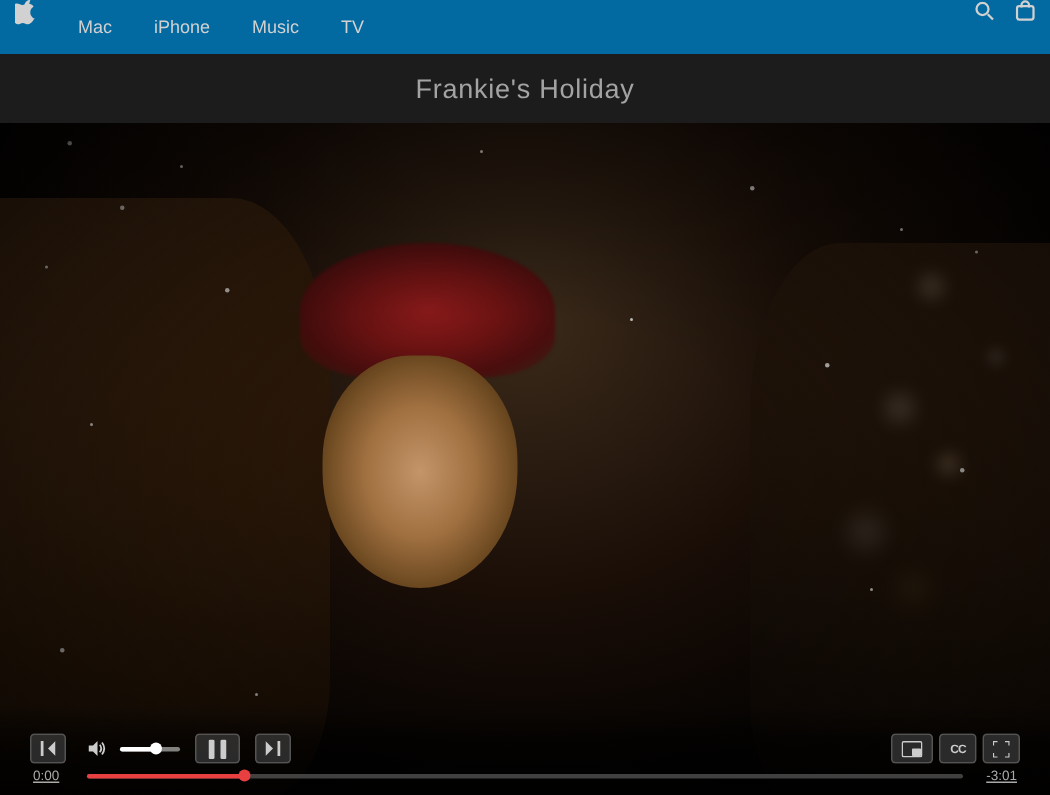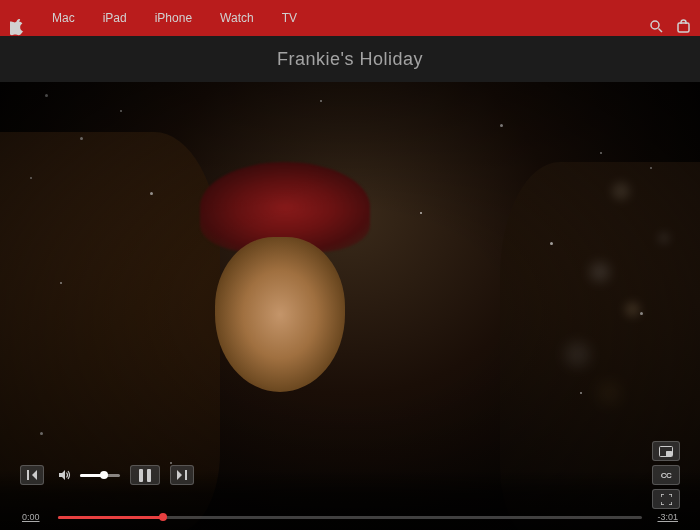--- a/index.html
+++ b/index.html
@@ -9,23 +9,23 @@
       height: 530px;
       background: #000;
       font-family: -apple-system, 'Helvetica Neue', Helvetica, Arial, sans-serif;
       overflow: hidden;
     }
 
     
     nav {
       width: 700px;
       height: 36px;
-      background: #b91c1c;
-      display: flex;
-      align-items: flex-end;
+      background: #0369a1;
+      display: flex;
+      align-items: flex-start;
       padding: 0 10px;
       position: relative;
       z-index: 10;
     }
 
     .nav-logo {
       width: 14px;
       height: 17px;
       margin-right: 14px;
       flex-shrink: 0;
@@ -280,37 +280,35 @@
       transform: translate(-50%, -50%);
       width: 8px;
       height: 8px;
       background: #e84040;
       border-radius: 50%;
     }
 
     .right-controls {
       display: flex;
       gap: 4px;
-      flex-direction: column;
     }
   </style>
 </head>
 <body>
 
 <nav>
 
   <svg class="nav-logo" viewBox="0 0 14 17" fill="#d1d1d1" xmlns="http://www.w3.org/2000/svg">
     <path d="M13.1 11.9c-.3.7-.6 1.3-1.1 1.9-.6.8-1.1 1.3-1.5 1.6-.6.5-1.2.8-1.9.8-.5 0-1.1-.1-1.7-.4-.6-.3-1.2-.4-1.7-.4s-1.1.1-1.7.4c-.6.3-1.1.4-1.5.4-.7 0-1.3-.3-1.9-.8-.5-.3-1-.9-1.6-1.7-.5-.8-1-1.7-1.3-2.8-.4-1.1-.5-2.2-.5-3.2 0-1.2.3-2.2.8-3.1.4-.7.9-1.2 1.6-1.6.7-.4 1.4-.6 2.1-.6.5 0 1.2.2 2 .5.8.3 1.3.5 1.5.5.2 0 .8-.2 1.7-.6.9-.3 1.7-.5 2.3-.4 1.7.1 3 .8 3.7 2.1-1.5.9-2.3 2.2-2.2 3.9 0 1.3.5 2.4 1.5 3.2.4.4.9.7 1.4.9zM10 .3c0 1-.4 2-1.1 2.7-.8.8-1.7 1.3-2.7 1.2 0-.1 0-.2 0-.3 0-1 .4-2 1.1-2.8.4-.4.8-.7 1.4-1C9.3.1 9.8 0 10.2 0c0 .1 0 .2 0 .3z"></path>
   </svg>
 
   <div class="nav-items">
     <span class="nav-item">Mac</span>
-    <span class="nav-item">iPad</span>
     <span class="nav-item">iPhone</span>
-    <span class="nav-item">Watch</span>
+    <span class="nav-item">Music</span>
     <span class="nav-item">TV</span>
   </div>
 
   <div class="nav-icons">
     <span class="nav-icon">
       <svg width="13" height="13" viewBox="0 0 13 13" fill="#d1d1d1">
           <circle cx="5" cy="5" r="4" fill="none" stroke="#d1d1d1" stroke-width="1.5"></circle>
           <line x1="8.5" y1="8.5" x2="12" y2="12" stroke="#d1d1d1" stroke-width="1.5"></line>
         </svg>
     </span>

